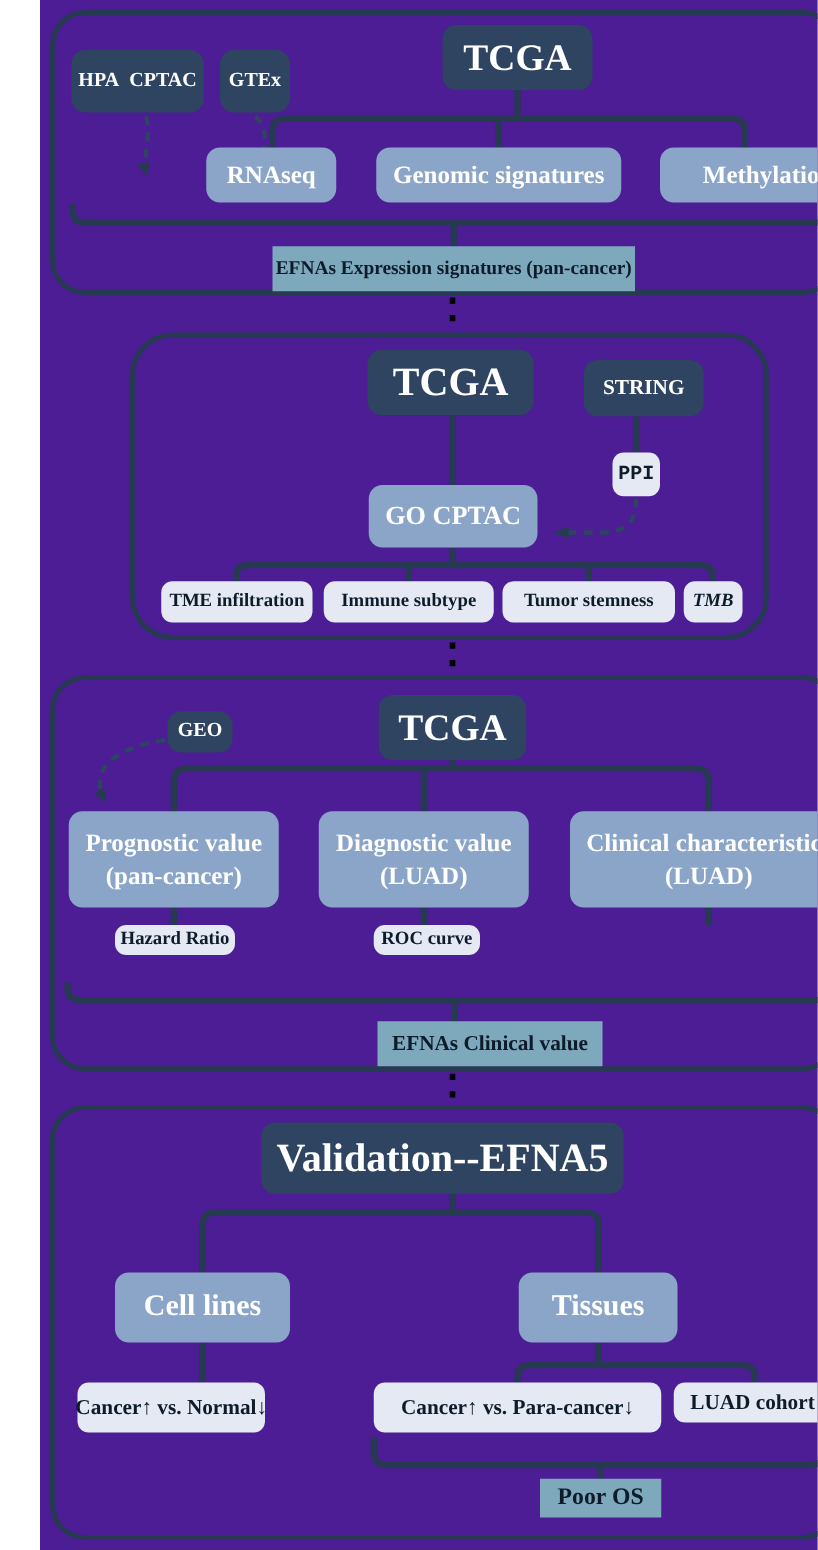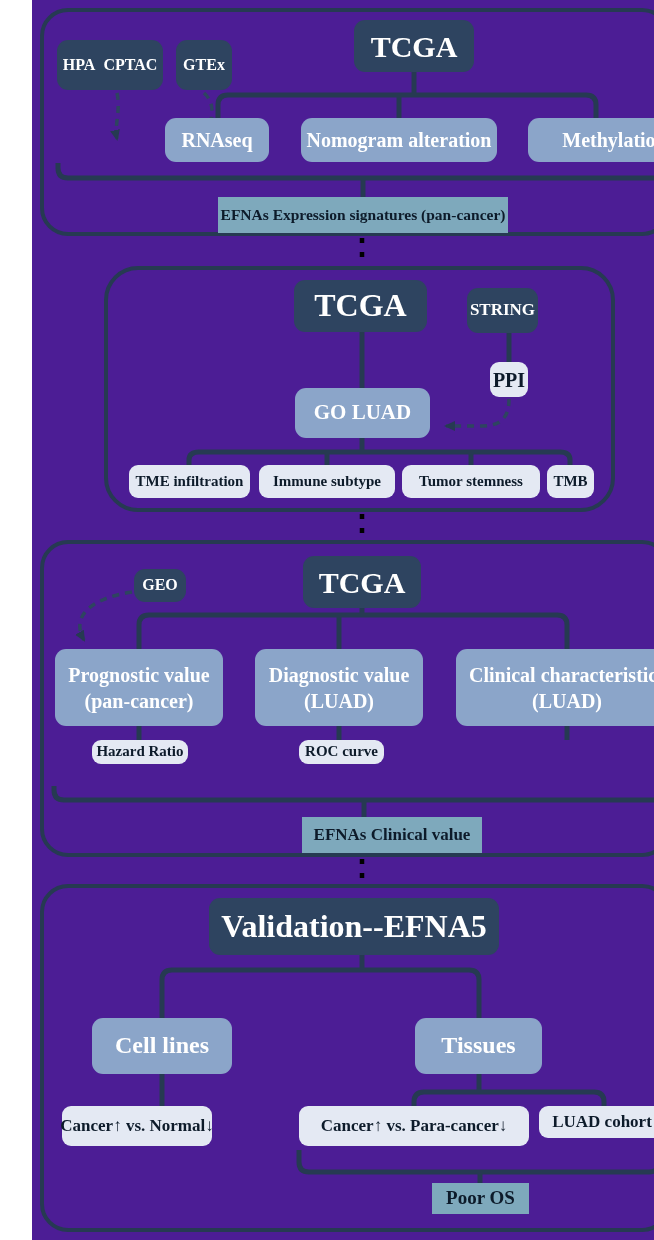--- a/index.html
+++ b/index.html
@@ -89,32 +89,32 @@
       <path d="M382,1106 V1102 Q382,1092 392,1092 H562 Q572,1092 572,1102 V1106"></path>
       <path d="M267,1150 V1162 Q267,1172 277,1172 H617 Q627,1172 627,1162 V1150"></path>
       <path d="M448,1172 V1183"></path>
     </g>
   </svg>
 
   <div class="node dark nowrap" style="left:25px;top:40px;width:106px;height:50px;font-size:16px;word-spacing:5px;">HPA CPTAC</div>
   <div class="node dark nowrap" style="left:144px;top:40px;width:56px;height:50px;font-size:16px;">GTEx</div>
   <div class="node dark nowrap" style="left:322px;top:20px;width:120px;height:52px;font-size:30px;">TCGA</div>
   <div class="node mid nowrap" style="left:133px;top:118px;width:104px;height:44px;font-size:20px;">RNAseq</div>
-  <div class="node mid nowrap" style="left:269px;top:118px;width:196px;height:44px;font-size:20px;">Nomogram alteration</div>
+  <div class="node mid nowrap" style="left:269px;top:118px;width:196px;height:44px;font-size:20px;">Genomic signatures</div>
   <div class="node mid nowrap" style="left:496px;top:118px;width:137px;height:44px;font-size:20px;padding-left:36px;">Methylation</div>
   <div class="node teal nowrap" style="left:186px;top:197px;width:290px;height:36px;font-size:15.5px;">EFNAs Expression signatures (pan-cancer)</div>
 
   <div class="node dark nowrap" style="left:262px;top:280px;width:133px;height:52px;font-size:32px;">TCGA</div>
-  <div class="node dark nowrap" style="left:435px;top:288px;width:71px;height:45px;font-size:17px;">STRING</div>
-  <div class="node light nowrap" style="left:458px;top:362px;width:38px;height:35px;font-size:20px;">PPI</div>
-  <div class="node mid nowrap" style="left:263px;top:388px;width:135px;height:50px;font-size:21px;">GO LUAD</div>
+  <div class="node dark nowrap" style="left:435px;top:288px;width:96px;height:45px;font-size:17px;">STRING</div>
+  <div class="node light nowrap" style="left:458px;top:362px;width:38px;height:35px;font-size:16px;font-family:Liberation Mono, monospace;">PPI</div>
+  <div class="node mid nowrap" style="left:263px;top:388px;width:135px;height:50px;font-size:21px;">GO CPTAC</div>
   <div class="node light nowrap" style="left:97px;top:465px;width:121px;height:33px;font-size:15px;">TME infiltration</div>
   <div class="node light nowrap" style="left:227px;top:465px;width:136px;height:33px;font-size:15px;">Immune subtype</div>
   <div class="node light nowrap" style="left:370px;top:465px;width:138px;height:33px;font-size:15px;">Tumor stemness</div>
-  <div class="node light nowrap" style="left:515px;top:465px;width:47px;height:33px;font-size:15px;">TMB</div>
+  <div class="node light nowrap" style="left:515px;top:465px;width:47px;height:33px;font-size:15px;font-style:italic;">TMB</div>
 
   <div class="node dark nowrap" style="left:271px;top:556px;width:118px;height:52px;font-size:30px;">TCGA</div>
   <div class="node dark nowrap" style="left:102px;top:569px;width:52px;height:33px;font-size:16px;">GEO</div>
   <div class="node mid" style="left:23px;top:649px;width:168px;height:77px;font-size:20px;">Prognostic value
 (pan-cancer)</div>
   <div class="node mid" style="left:223px;top:649px;width:168px;height:77px;font-size:20px;">Diagnostic value
 (LUAD)</div>
   <div class="node mid" style="left:424px;top:649px;width:222px;height:77px;font-size:20px;">Clinical characteristics
 (LUAD)</div>
   <div class="node light nowrap" style="left:60px;top:740px;width:96px;height:24px;font-size:15px;">Hazard Ratio</div>

